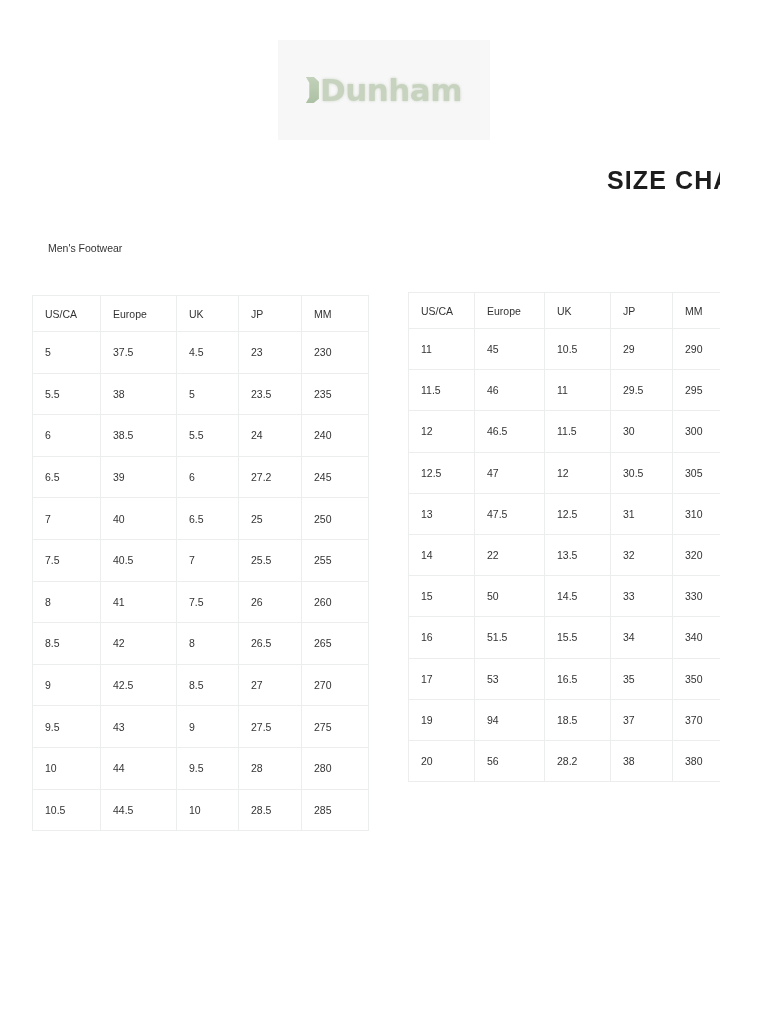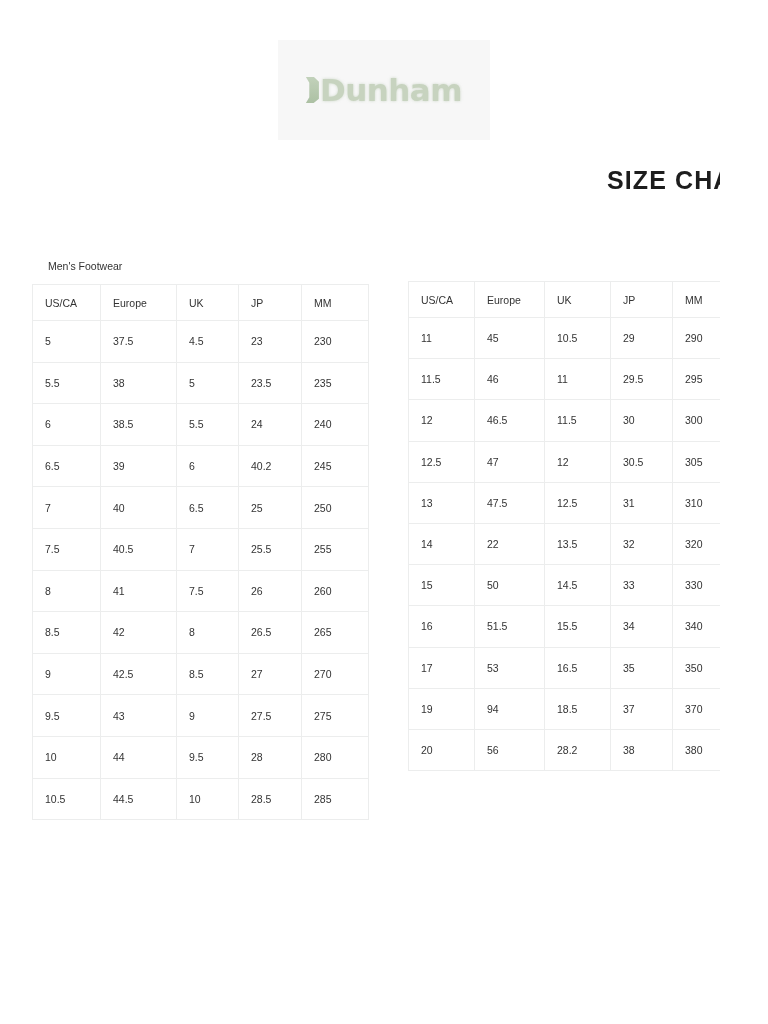--- a/index.html
+++ b/index.html
@@ -64,30 +64,31 @@
     font-size: 25px;
     font-weight: bold;
     letter-spacing: 1.1px;
     color: #1d1d1d;
   }
 
   
   .section-caption {
     position: absolute;
     left: 48px;
-    top: 260px;
+    top: 242px;
     font-size: 10.5px;
     color: #333333;
   }
 
   
   .tbl {
     position: absolute;
     border-collapse: collapse;
     table-layout: fixed;
+    margin-top: 11px;
   }
   .tbl td, .tbl th {
     border: 1px solid #eceded;
     font-weight: normal;
     font-size: 10.5px;
     color: #333333;
     text-align: left;
     padding-left: 12px;
     vertical-align: middle;
   }
@@ -169,21 +170,21 @@
           <td>6</td>
           <td>38.5</td>
           <td>5.5</td>
           <td>24</td>
           <td>240</td>
         </tr>
       <tr>
           <td>6.5</td>
           <td>39</td>
           <td>6</td>
-          <td>40.2</td>
+          <td>27.2</td>
           <td>245</td>
         </tr>
       <tr>
           <td>7</td>
           <td>40</td>
           <td>6.5</td>
           <td>25</td>
           <td>250</td>
         </tr>
       <tr>

